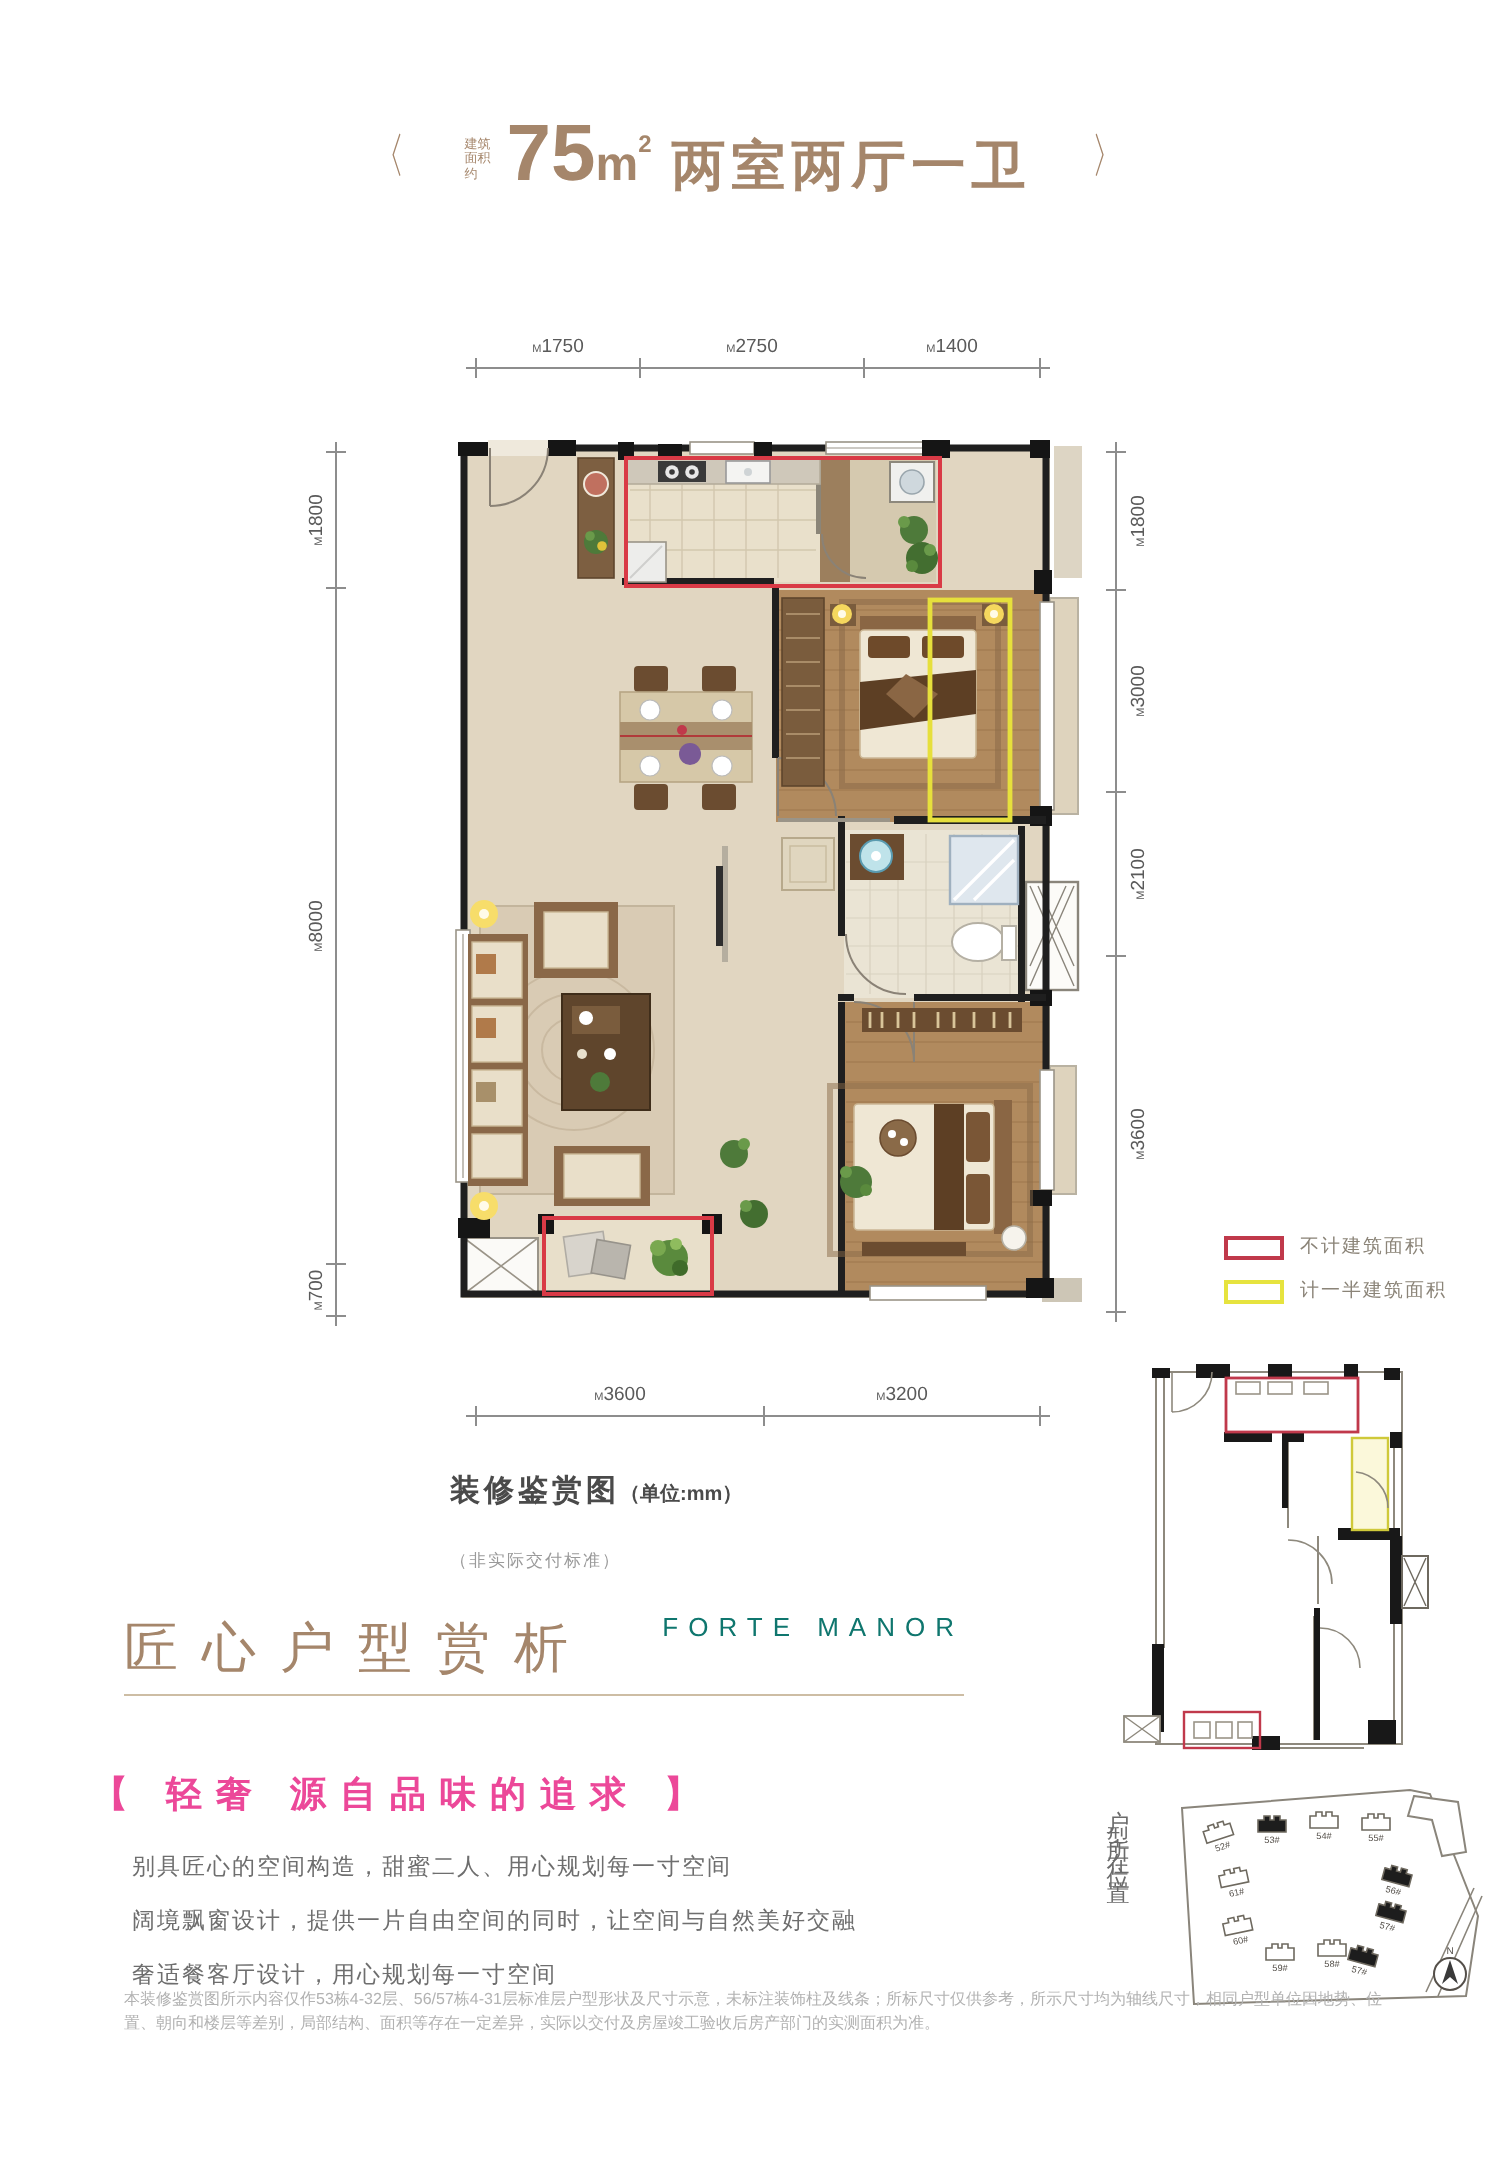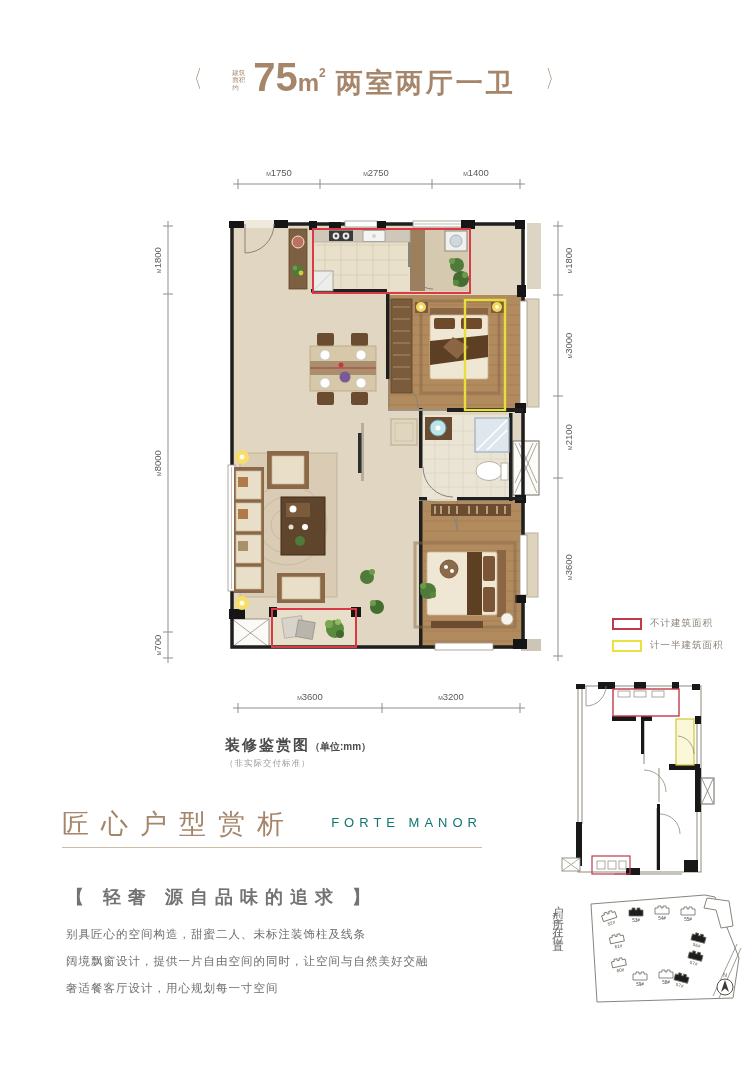--- a/index.html
+++ b/index.html
@@ -14,34 +14,34 @@
   .area-val{font-size:40px;font-weight:bold;line-height:.85;}
   .area-unit{font-size:24px;font-weight:bold;}
   .area-sup{font-size:12px;font-weight:bold;vertical-align:14px;}
   .layout-title{font-size:27px;font-weight:bold;letter-spacing:3px;margin-left:4px;line-height:1;}
   
   #dims{left:0;top:0;width:748px;height:1080px;pointer-events:none;}
   
   .caption{left:225px;top:736px;width:320px;text-align:left;color:#4a4a4a;}
   .caption b{font-size:15px;letter-spacing:2px;}
   .caption .unit{font-size:10px;font-weight:bold;}
-  .caption .note{font-size:8.5px;color:#9a9a9a;margin-top:3px;letter-spacing:1px;}
+  .caption .note{font-size:8.5px;color:#9a9a9a;margin-top:20px;letter-spacing:1px;}
   
   .legend{left:612px;top:617px;display:flex;flex-direction:column;gap:9px;}
   .lg-row{display:flex;align-items:center;gap:8px;}
   .lg-sw{width:30px;height:12px;border:2px solid;box-sizing:border-box;background:#fff;}
   .lg-lb{font-size:9.5px;color:#8b8478;letter-spacing:1px;}
   
   .loc-title{left:550px;top:896px;writing-mode:vertical-rl;letter-spacing:7px;font-size:11.5px;color:#6b6b6b;height:110px;}
   
-  .section{left:62px;top:806px;width:420px;display:flex;justify-content:space-between;align-items:center;color:#a5866b;}
+  .section{left:62px;top:806px;width:420px;display:flex;justify-content:space-between;align-items:flex-start;color:#a5866b;}
   .sec-title{font-size:27px;letter-spacing:12px;font-weight:400;}
   .sec-sub{font-size:13px;letter-spacing:5px;color:#0f766e;padding-bottom:4px;}
   .sec-line{left:62px;top:847px;width:420px;height:1px;background:#cdbda4;}
-  .feat-h{left:66px;top:885px;font-size:18px;font-weight:bold;letter-spacing:7px;color:#737373;}
+  .feat-h{left:46px;top:885px;font-size:18px;font-weight:bold;letter-spacing:7px;color:#ec4899;}
   .feat-lines{left:66px;top:921px;font-size:11.5px;color:#6e6e6e;}
   .feat-lines p{margin:0;line-height:27px;letter-spacing:1px;}
   .disc{left:62px;top:994px;width:640px;font-size:8px;line-height:11.5px;color:#b2b2b2;}
 </style>
 </head>
 <body>
 
 <div class="page">
 
   <div class="abs hdr">
@@ -448,18 +448,19 @@
   </svg>
 
   <div class="abs section">
     <span class="sec-title">匠心户型赏析</span>
     <span class="sec-sub">FORTE MANOR</span>
   </div>
   <div class="abs sec-line"></div>
 
   <div class="abs feat-h">【 轻奢  源自品味的追求 】</div>
   <div class="abs feat-lines" id="feat-lines">
-      <p>别具匠心的空间构造，甜蜜二人、未标注装饰柱及线条</p>
+      <p>别具匠心的空间构造，甜蜜二人、用心规划每一寸空间</p>
       <p>阔境飘窗设计，提供一片自由空间的同时，让空间与自然美好交融</p>
       <p>奢适餐客厅设计，用心规划每一寸空间</p>
     </div>
 
+  <div class="abs disc">本装修鉴赏图所示内容仅作53栋4-32层、56/57栋4-31层标准层户型形状及尺寸示意，未标注装饰柱及线条；所标尺寸仅供参考，所示尺寸均为轴线尺寸，相同户型单位因地势、位置、朝向和楼层等差别，局部结构、面积等存在一定差异，实际以交付及房屋竣工验收后房产部门的实测面积为准。</div>
 </div>
 
 </body></html>

